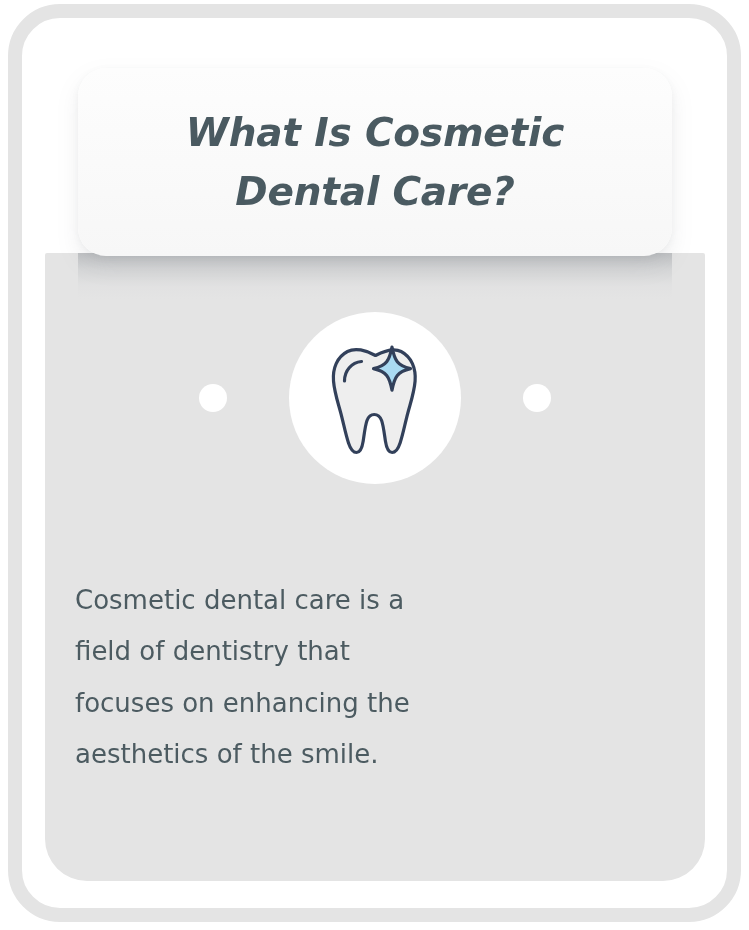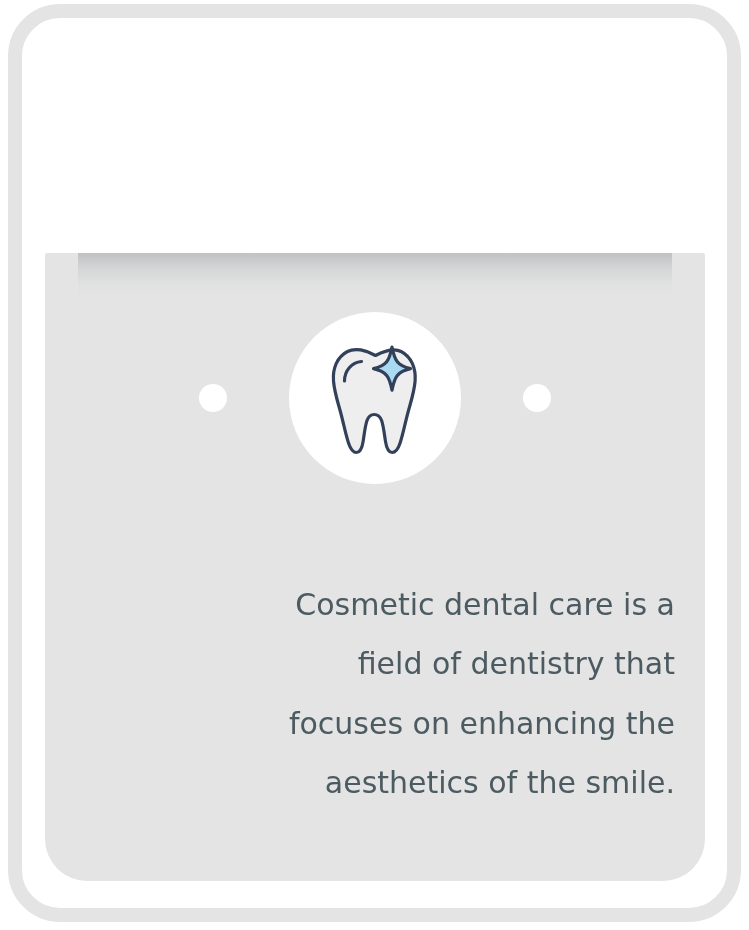--- a/index.html
+++ b/index.html
@@ -121,25 +121,25 @@
 
   #tooth-icon { display: block; }
 
   
   #body-text {
     position: absolute;
     left: 30px;
     top: 322px;
     width: 600px;
     font-family: "DejaVu Sans", sans-serif;
-    font-size: 30px;
+    font-size: 26px;
     font-weight: 400;
     line-height: 1.98;
     color: #4c5b61;
-    text-align: right;
+    text-align: left;
     white-space: pre-line;
   }
 </style>
 </head>
 <body>
 
 <div id="stage">
 
   <div id="outer-frame"></div>
 
@@ -185,14 +185,18 @@
       <span class="side-dot"></span>
     </div>
 
     <div id="body-text">Cosmetic dental care is a
 field of dentistry that
 focuses on enhancing the
 aesthetics of the smile.</div>
 
   </div>
 
+  <div id="title-card">
+    <div id="title-text">What Is Cosmetic
+Dental Care?</div>
+  </div>
 
 </div>
 
 </body></html>

